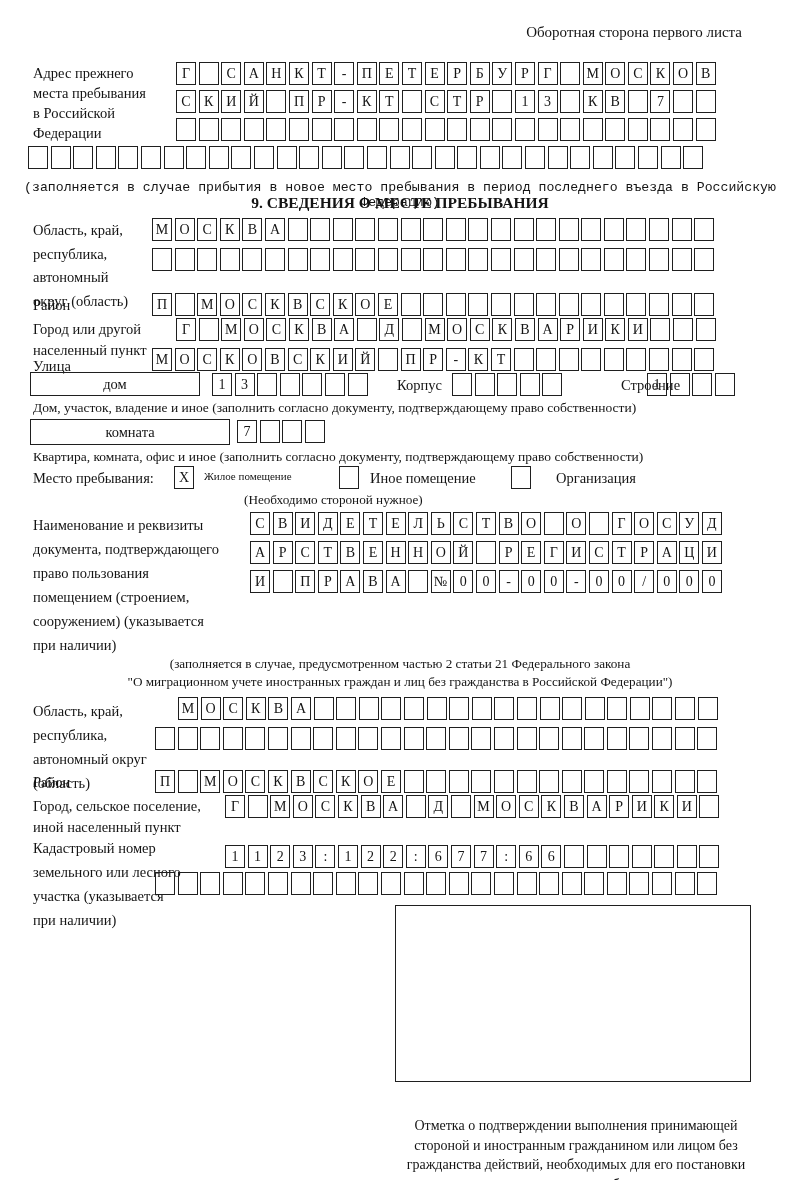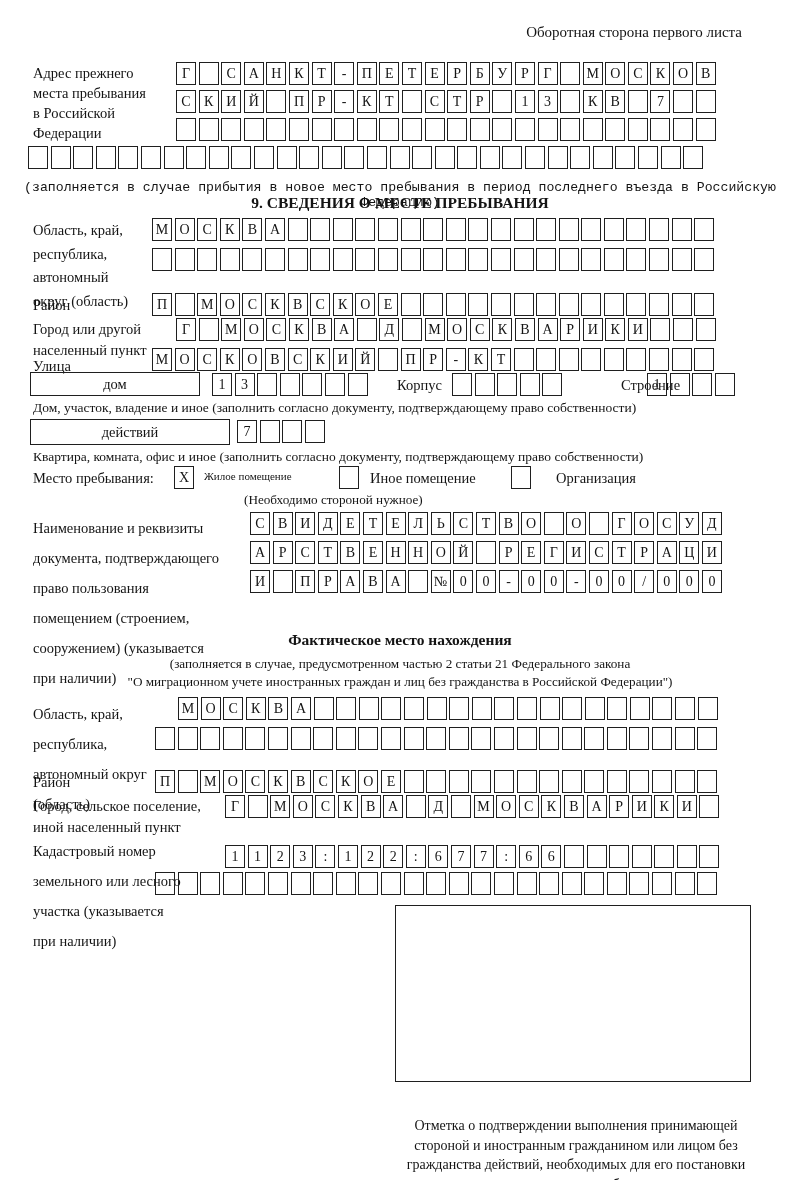--- a/index.html
+++ b/index.html
@@ -2,21 +2,21 @@
 <html><head>
 <meta charset="utf-8">
 <style>
   html,body { margin:0; padding:0; background:#fff; }
   .page {
     position:relative; width:800px; height:1180px; background:#fff;
     font-family:"Liberation Serif", serif; color:#141414; overflow:hidden;
   }
   .abs { position:absolute; }
   .label { font-size:14.5px; line-height:20px; white-space:pre-line; }
-  .lh22 { line-height:30px; }
+  .lh22 { line-height:24px; }
   .lh21 { line-height:21px; }
   .cells { display:flex; white-space:nowrap; }
   .cell {
     flex:none; width:18px; height:21px; border:1.6px solid #1f1f1f;
     margin-right:2.6px; font-size:14px; line-height:21px; text-align:center;
   }
   .labelbox {
     border:1.6px solid #1f1f1f; display:flex; align-items:center; justify-content:center;
     font-size:14.5px; box-sizing:border-box;
   }
@@ -323,21 +323,21 @@
     </div>
   <div class="abs" style="left:573px; top:377px; font-size:14.5px;margin-left:48px;">Строение</div>
   <div class="abs cells" style="left:647px; top:373px;">
       <span class="cell">1</span>
       <span class="cell"></span>
       <span class="cell"></span>
       <span class="cell"></span>
     </div>
   <div class="abs cap" style="left:33px; top:400px;">Дом, участок, владение и иное (заполнить согласно документу, подтверждающему право собственности)</div>
 
-  <div class="abs labelbox" style="left:30px; top:419px; width:200px; height:26px;">действий</div>
+  <div class="abs labelbox" style="left:30px; top:419px; width:200px; height:26px;">комната</div>
   <div class="abs cells" style="left:237px; top:420px;">
       <span class="cell">7</span>
       <span class="cell"></span>
       <span class="cell"></span>
       <span class="cell"></span>
     </div>
   <div class="abs cap" style="left:33px; top:449px;">Квартира, комната, офис и иное (заполнить согласно документу, подтверждающему право собственности)</div>
 
   <div class="abs" style="left:33px; top:470px; font-size:14.5px;">Место пребывания:</div>
   <span class="abs checkbox" style="left:174px; top:466px;">X</span>
@@ -417,21 +417,20 @@
       <span class="cell">0</span>
       <span class="cell">-</span>
       <span class="cell">0</span>
       <span class="cell">0</span>
       <span class="cell">/</span>
       <span class="cell">0</span>
       <span class="cell">0</span>
       <span class="cell">0</span>
     </div>
 
-  <div class="abs center bold h15" style="top:631px;">Фактическое место нахождения</div>
   <div class="abs center footnote" style="top:656px;">(заполняется в случае, предусмотренном частью 2 статьи 21 Федерального закона</div>
   <div class="abs center footnote" style="top:674px;">"О миграционном учете иностранных граждан и лиц без гражданства в Российской Федерации")</div>
 
   <div class="abs label lh22" style="left:33px; top:699px;">Область, край,
 республика,
 автономный округ
 (область)</div>
   <div class="abs cells" style="left:178px; top:697px;">
       <span class="cell">М</span>
       <span class="cell">О</span>

